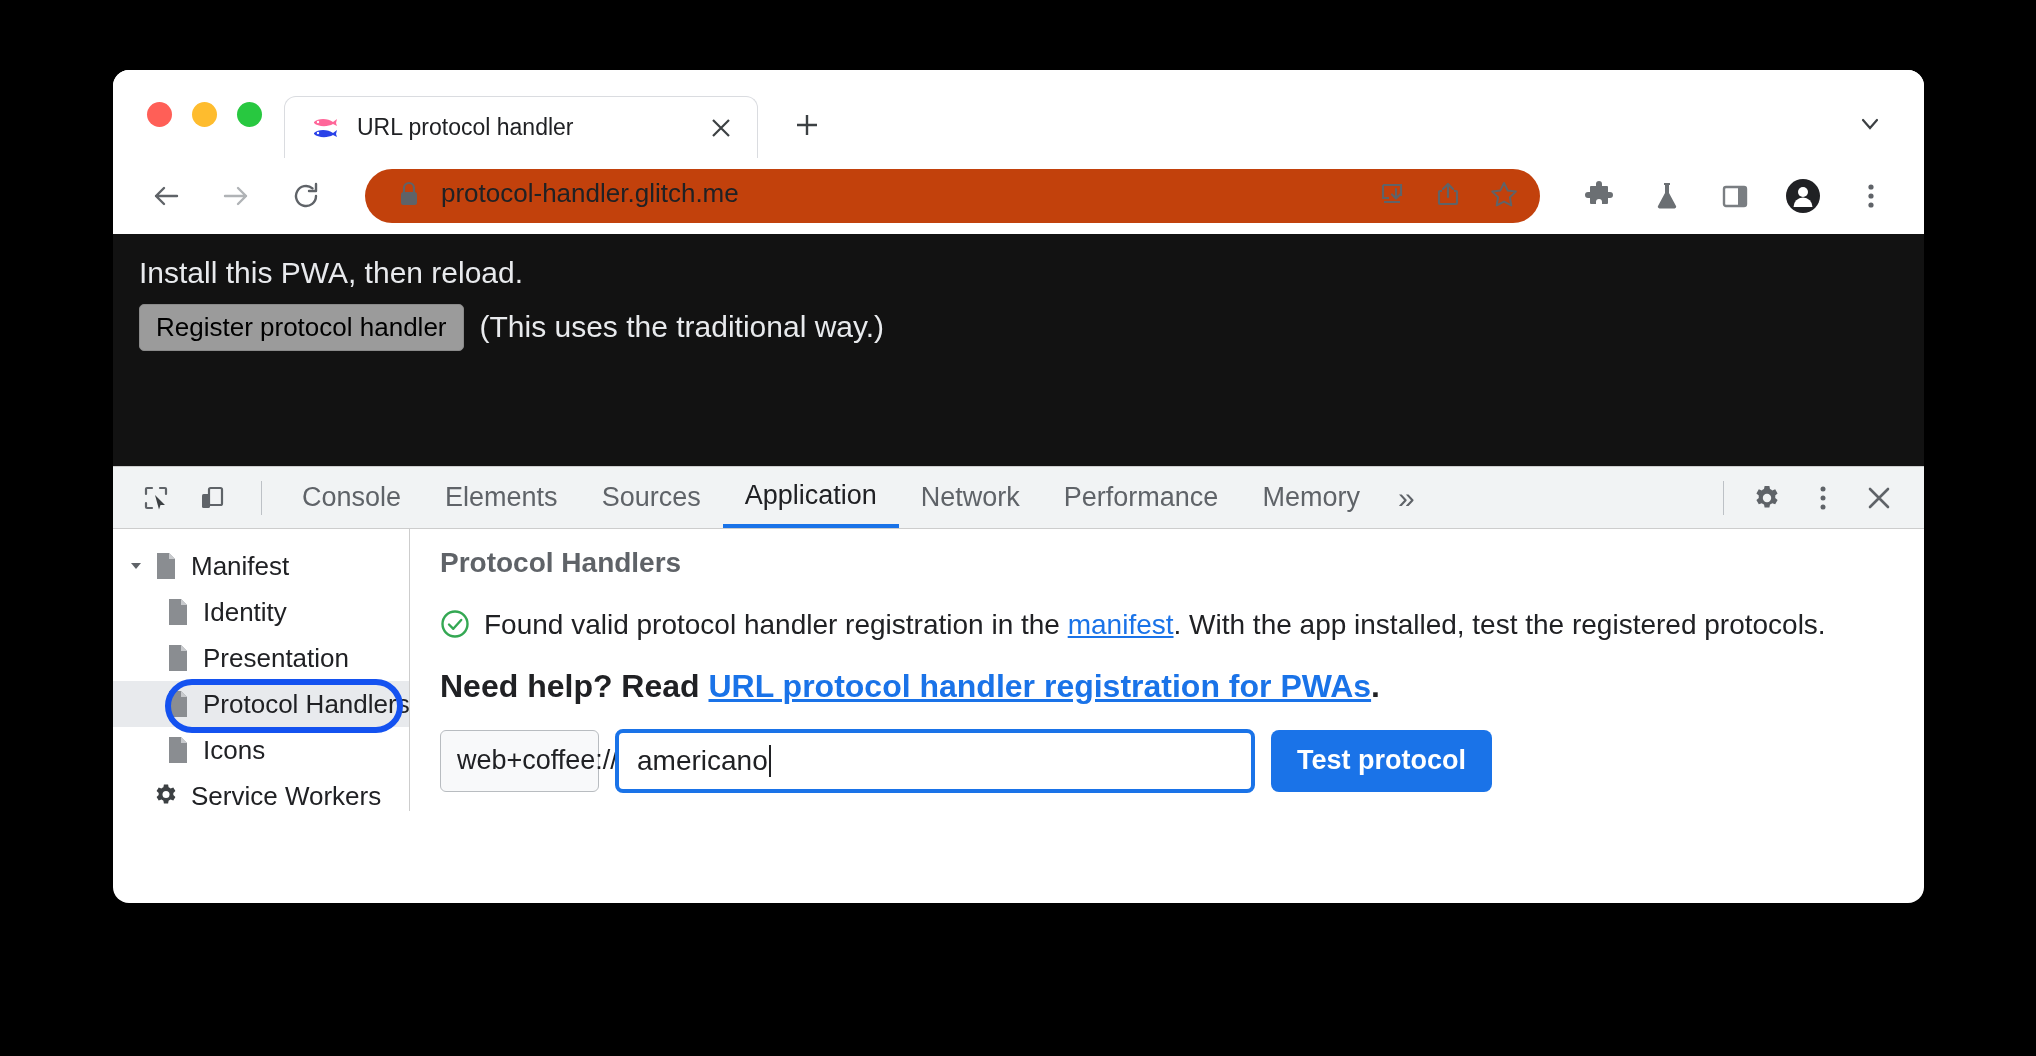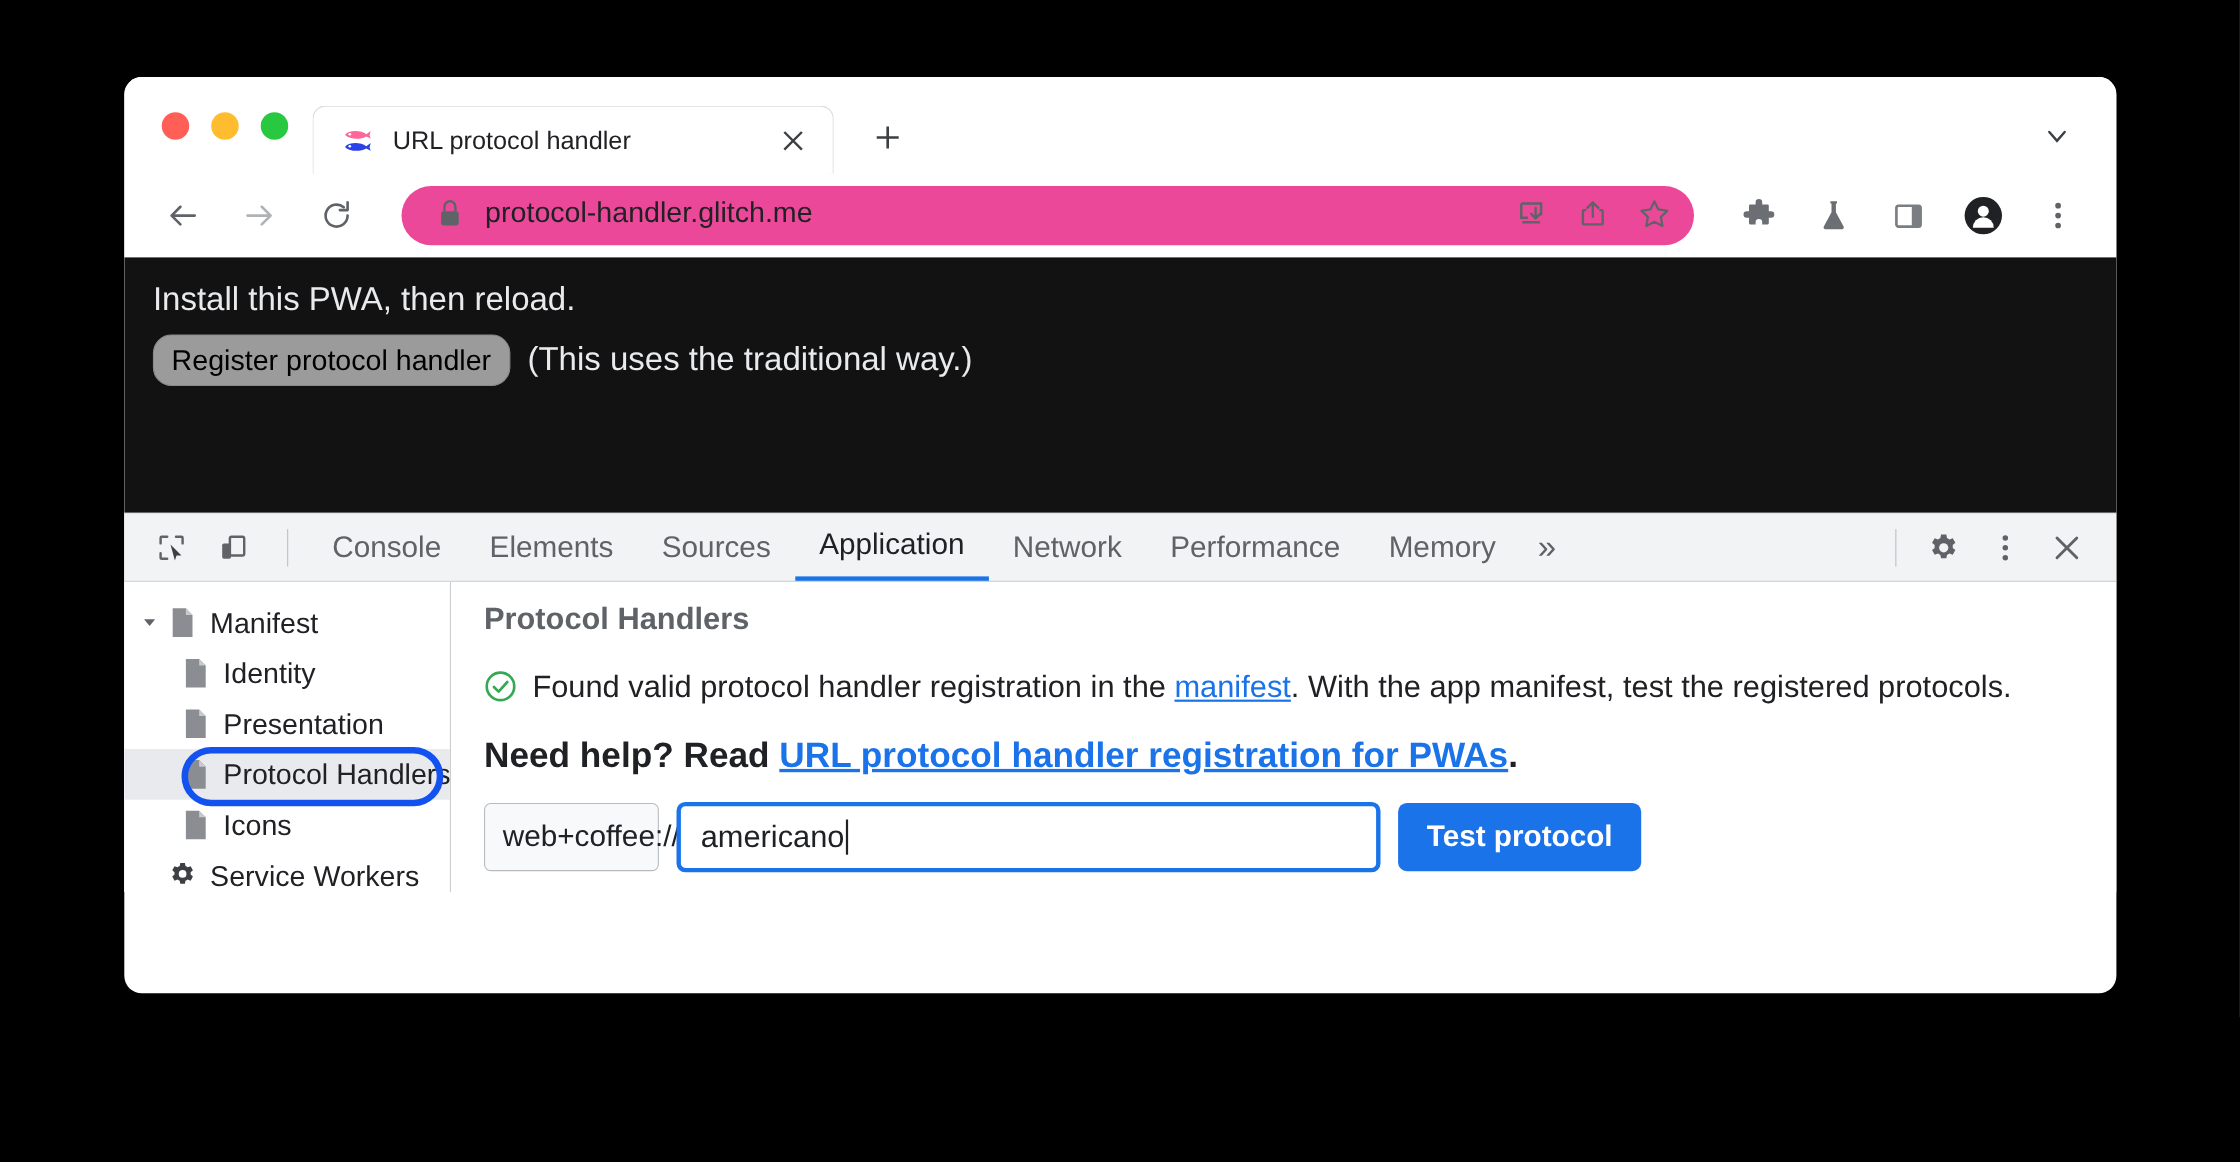--- a/index.html
+++ b/index.html
@@ -116,21 +116,21 @@
   .nav-btn {
     width: 58px; height: 58px;
     display: flex; align-items: center; justify-content: center;
     flex: 0 0 auto;
     margin-right: 12px;
   }
 
   .omnibox {
     flex: 1 1 auto;
     height: 54px;
-    background: #ec4899;
+    background: #c2410c;
     border-radius: 27px;
     display: flex;
     align-items: center;
     padding: 0 10px 5px 32px;
     margin: 0 18px 0 18px;
     min-width: 0;
   }
 
   .lock { width: 24px; height: 28px; flex: 0 0 auto; margin-right: 20px; }
 
@@ -174,21 +174,21 @@
   .pwa-row {
     display: flex;
     align-items: center;
     gap: 16px;
   }
 
   .register-btn {
     background: #9b9b9b;
     color: #000000;
     border: 1px solid #8a8a8a;
-    border-radius: 17px;
+    border-radius: 5px;
     font-size: 26px;
     font-family: "Liberation Sans", sans-serif;
     padding: 8px 16px;
     line-height: 1.1;
   }
 
   .trad-note {
     font-size: 30px;
     color: #e8eaed;
   }
@@ -685,21 +685,21 @@
 
           <div class="panel-title">Protocol Handlers</div>
 
           <div class="status-row">
             <span class="check-icon">
               <svg width="30" height="30" viewBox="0 0 30 30">
                 <circle cx="15" cy="15" r="12.5" stroke="#34a853" stroke-width="2.4" fill="none"></circle>
                 <path d="M9 15.5 L13.3 19.8 L21.2 11" stroke="#34a853" stroke-width="2.4" fill="none" stroke-linecap="round" stroke-linejoin="round"></path>
               </svg>
             </span>
-            <span class="status-text"><span>Found valid protocol handler registration in the </span><a class="link" href="#">manifest</a><span>. With the app manifest, test the registered protocols.</span></span>
+            <span class="status-text"><span>Found valid protocol handler registration in the </span><a class="link" href="#">manifest</a><span>. With the app installed, test the registered protocols.</span></span>
           </div>
 
           <div class="help-row"><span>Need help? Read </span><a class="link" href="#">URL protocol handler registration for PWAs</a><span>.</span></div>
 
           <div class="form-row">
 
             <div class="scheme-select">
               <span class="scheme-value">web+coffee://</span>
               <span class="scheme-caret">
                 <svg width="16" height="16" viewBox="0 0 16 16">

